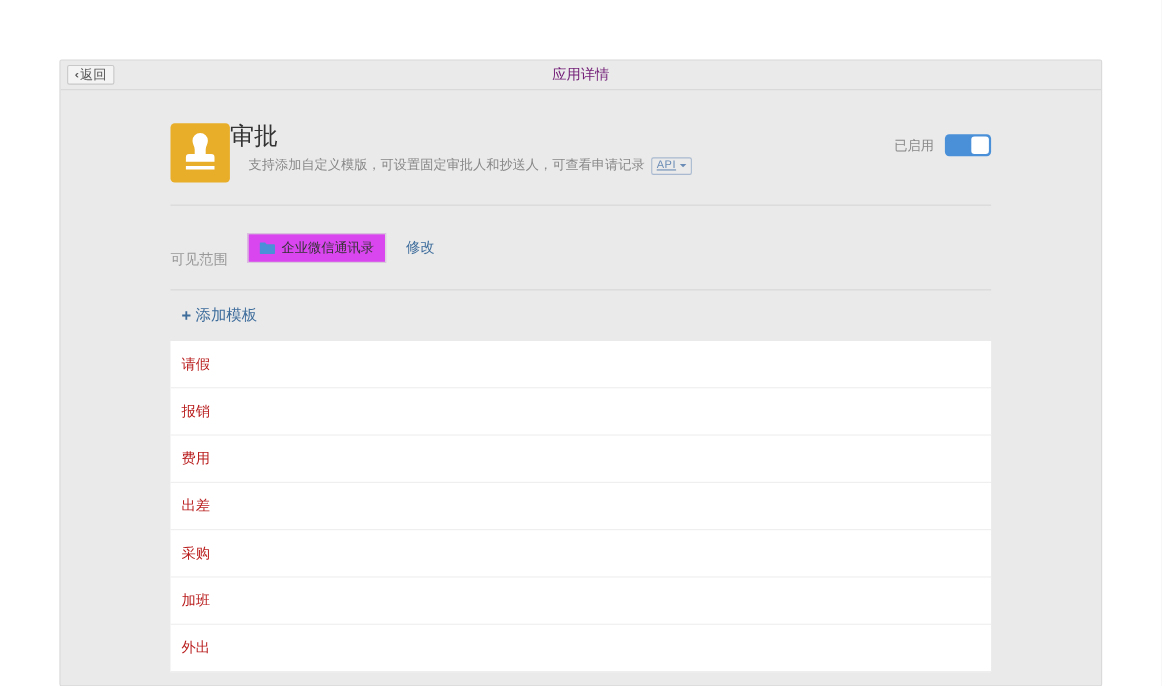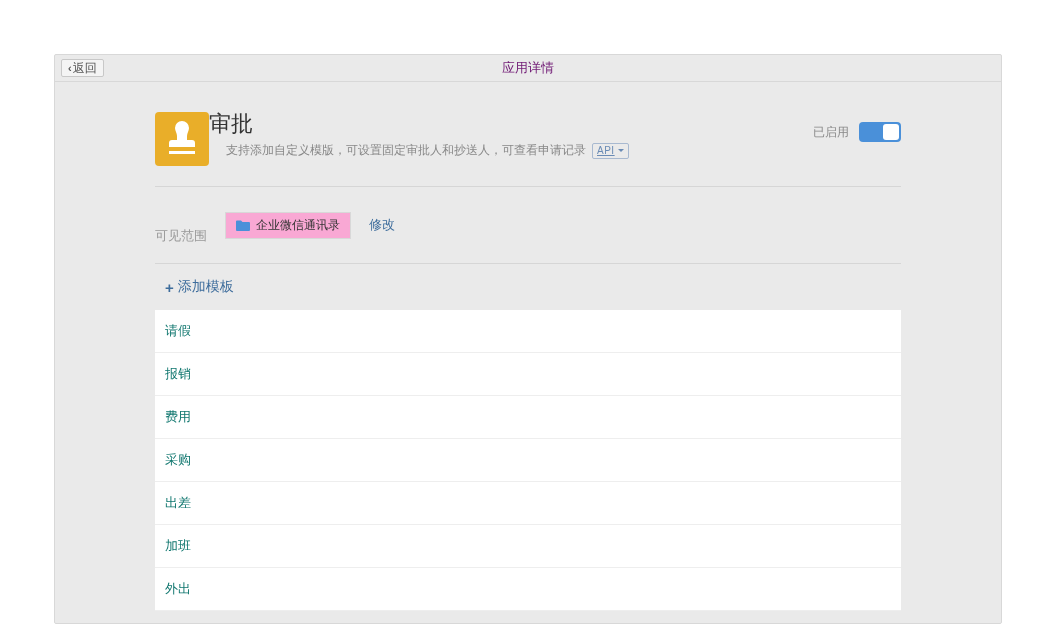--- a/index.html
+++ b/index.html
@@ -176,21 +176,21 @@
     }
     .visibility-label {
       font-size: 13px;
       color: #999;
       margin-top: 22px;
     }
     .visibility-tag {
       display: flex;
       align-items: center;
       gap: 6px;
-      background: #f9a8d4;
+      background: #d946ef;
       border: 1px solid #d8d8d8;
       padding: 4px 10px;
       font-size: 12px;
       color: #333;
     }
     .folder-icon {
       width: 14px;
       height: 11px;
       display: inline-block;
     }
@@ -211,21 +211,21 @@
     .add-template .plus {
       font-size: 15px;
       font-weight: 600;
     }
     .template-list {
       background: #fff;
     }
     .template-item {
       padding: 12px 10px;
       font-size: 13px;
-      color: #0f766e;
+      color: #b91c1c;
       border-bottom: 1px solid #eee;
       cursor: pointer;
     }
     .template-item-partial {
       padding: 12px 10px 0 10px;
       font-size: 13px;
       color: #333;
     }
   </style>
 </head>
@@ -284,21 +284,21 @@
 
       <div class="add-template">
         <span class="plus">+</span>
         <span>添加模板</span>
       </div>
 
       <div class="template-list">
         <div class="template-item">请假</div>
         <div class="template-item">报销</div>
         <div class="template-item">费用</div>
+        <div class="template-item">出差</div>
         <div class="template-item">采购</div>
-        <div class="template-item">出差</div>
         <div class="template-item">加班</div>
         <div class="template-item">外出</div>
       </div>
       <div class="template-item-partial">用章</div>
     </div>
   </div>
 </div>
 
 </body></html>

